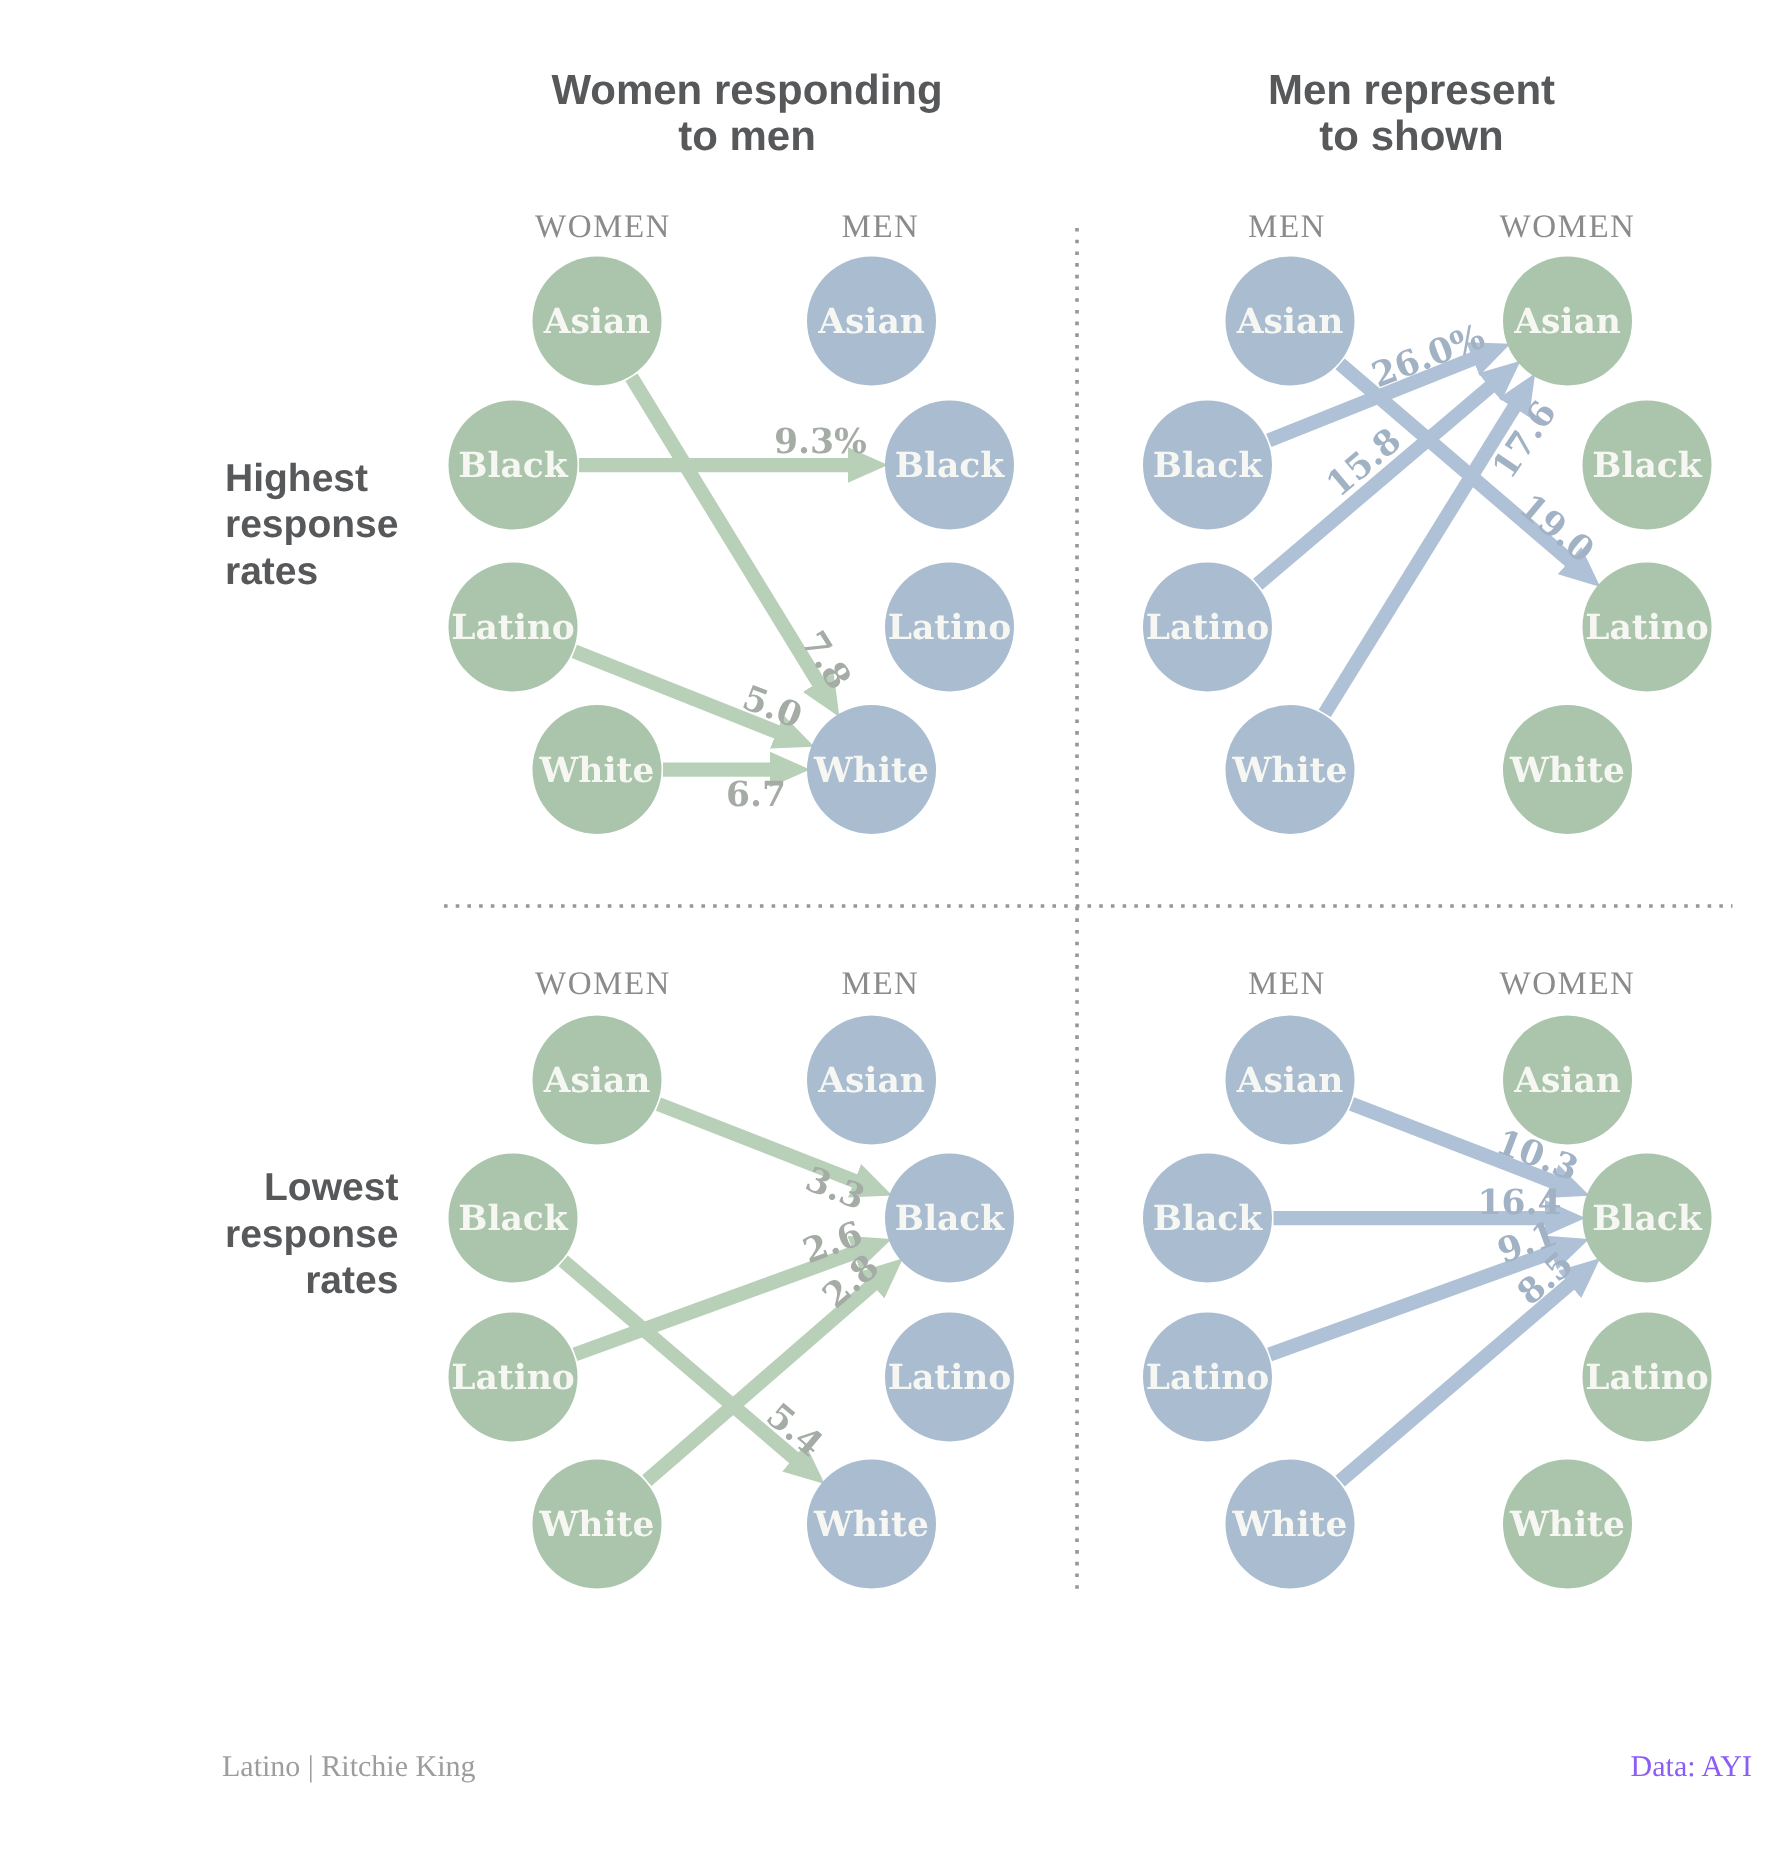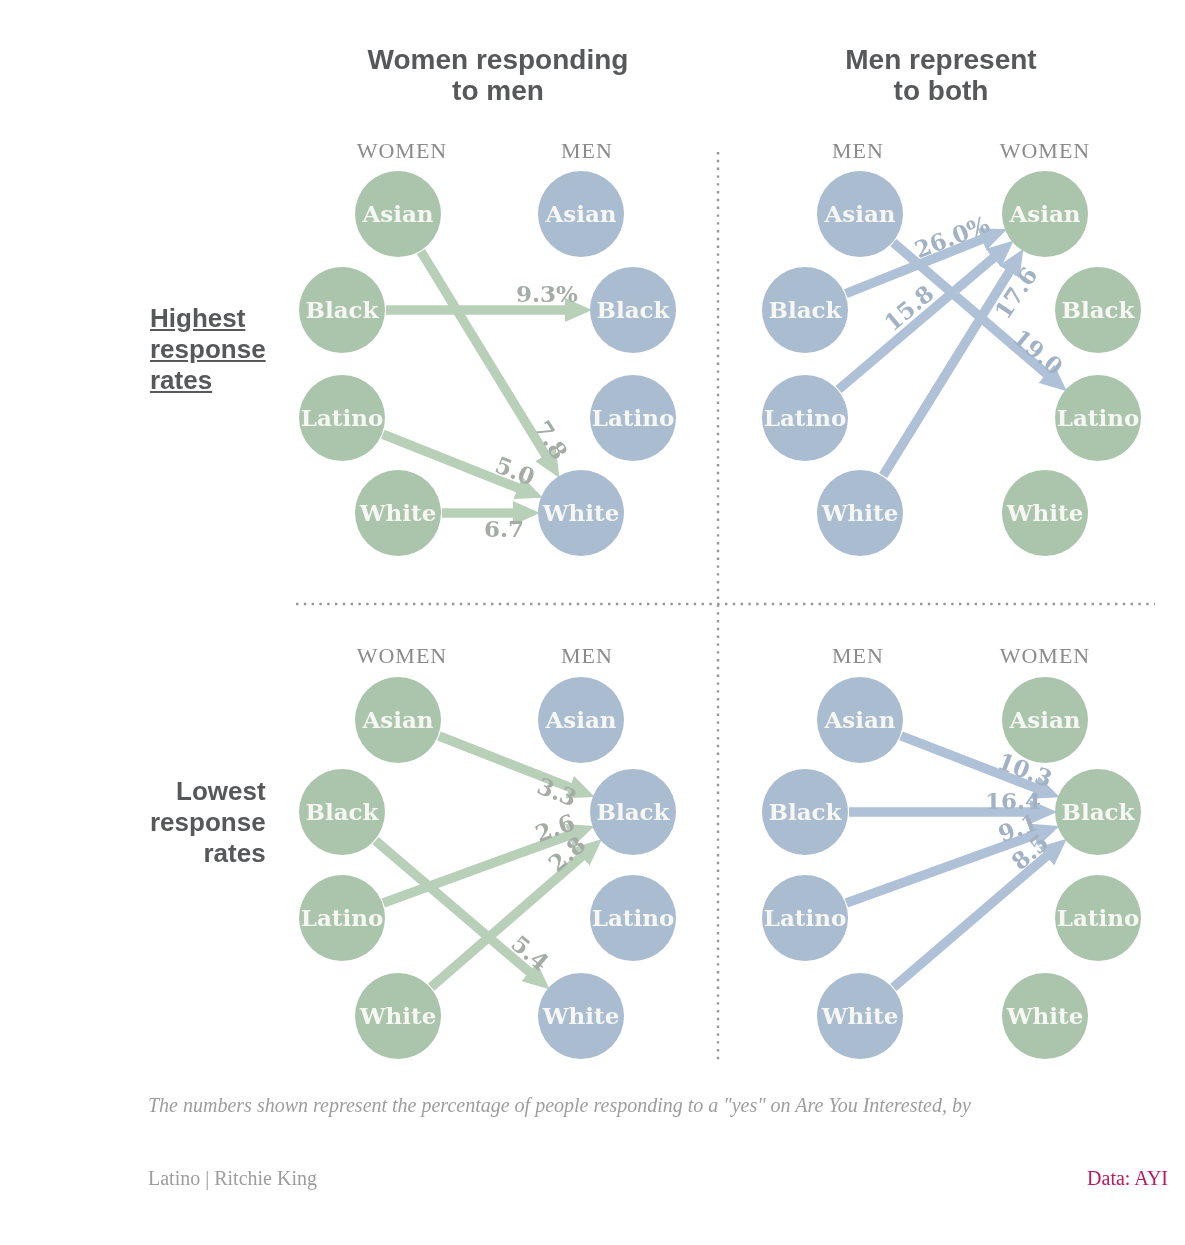--- a/index.html
+++ b/index.html
@@ -5,47 +5,47 @@
   html,body{margin:0;padding:0;background:#ffffff;}
   #app{position:relative;width:1185px;height:1245px;background:#ffffff;overflow:hidden;
        font-family:"Liberation Sans",sans-serif;}
   .title{position:absolute;top:44px;transform:translateX(-50%);text-align:center;
          font-weight:bold;font-size:28px;line-height:31px;color:#57585a;letter-spacing:0;}
   #title-left{left:498px;}
   #title-right{left:941px;}
   .title span{display:block;}
   .section-label{position:absolute;left:150px;font-weight:bold;font-size:26px;
                  line-height:31px;color:#57585a;}
-  #label-highest{top:303px;text-decoration:underline;}
+  #label-highest{top:303px;}
   #label-lowest{top:776px;text-align:right;}
   .section-label span{display:block;}
   #diagram{position:absolute;left:0;top:0;}
   .col-header{font-family:"Liberation Serif",serif;font-size:22px;fill:#8b8b8b;letter-spacing:1px;}
   .circle-label{font-family:"DejaVu Serif",serif;font-size:23px;font-weight:bold;}
   .value-label{font-family:"DejaVu Serif",serif;font-size:23px;font-weight:bold;}
   .footnote{position:absolute;left:148px;top:1091px;font-family:"Liberation Serif",serif;
             font-style:italic;font-size:20px;line-height:28px;color:#9d9d9d;}
   .footnote span{display:block;white-space:nowrap;}
   .credit{position:absolute;left:148px;top:1167px;font-family:"Liberation Serif",serif;
           font-size:20px;color:#9d9d9d;}
   .source{position:absolute;right:17px;top:1167px;font-family:"Liberation Serif",serif;
-          font-size:20px;color:#be185d;}
+          font-size:20px;color:#8b5cf6;}
 </style>
 </head>
 <body>
 
 <div id="app">
 
   <div class="title" id="title-left">
     <span>Women responding</span>
     <span>to men</span>
   </div>
   <div class="title" id="title-right">
     <span>Men represent</span>
-    <span>to both</span>
+    <span>to shown</span>
   </div>
 
   <div class="section-label" id="label-highest">
     <span>Highest</span>
     <span>response</span>
     <span>rates</span>
   </div>
   <div class="section-label" id="label-lowest">
     <span>Lowest</span>
     <span>response</span>
@@ -171,18 +171,17 @@
         <circle cx="1045" cy="1016" r="43" fill="#aac5ab"></circle>
         <text x="1045" y="1016" dy="0.35em" text-anchor="middle" class="circle-label" fill="#f6f7f3">White</text>
         <text transform="translate(1025,770) rotate(21)" text-anchor="middle" dy="0.35em" class="value-label" fill="#a2b2c5">10.3</text>
         <text transform="translate(1013,801) rotate(0)" text-anchor="middle" dy="0.35em" class="value-label" fill="#a2b2c5">16.4</text>
         <text transform="translate(1018,828) rotate(-20)" text-anchor="middle" dy="0.35em" class="value-label" fill="#a2b2c5">9.1</text>
         <text transform="translate(1030,852) rotate(-41)" text-anchor="middle" dy="0.35em" class="value-label" fill="#a2b2c5">8.5</text>
       </g>
     </svg>
 
   <div class="footnote">
-    <span>The numbers shown represent the percentage of people responding to a "yes" on Are You Interested, by</span>
   </div>
   <div class="credit">Latino | Ritchie King</div>
   <div class="source">Data: AYI</div>
 
 </div>
 
 </body></html>

